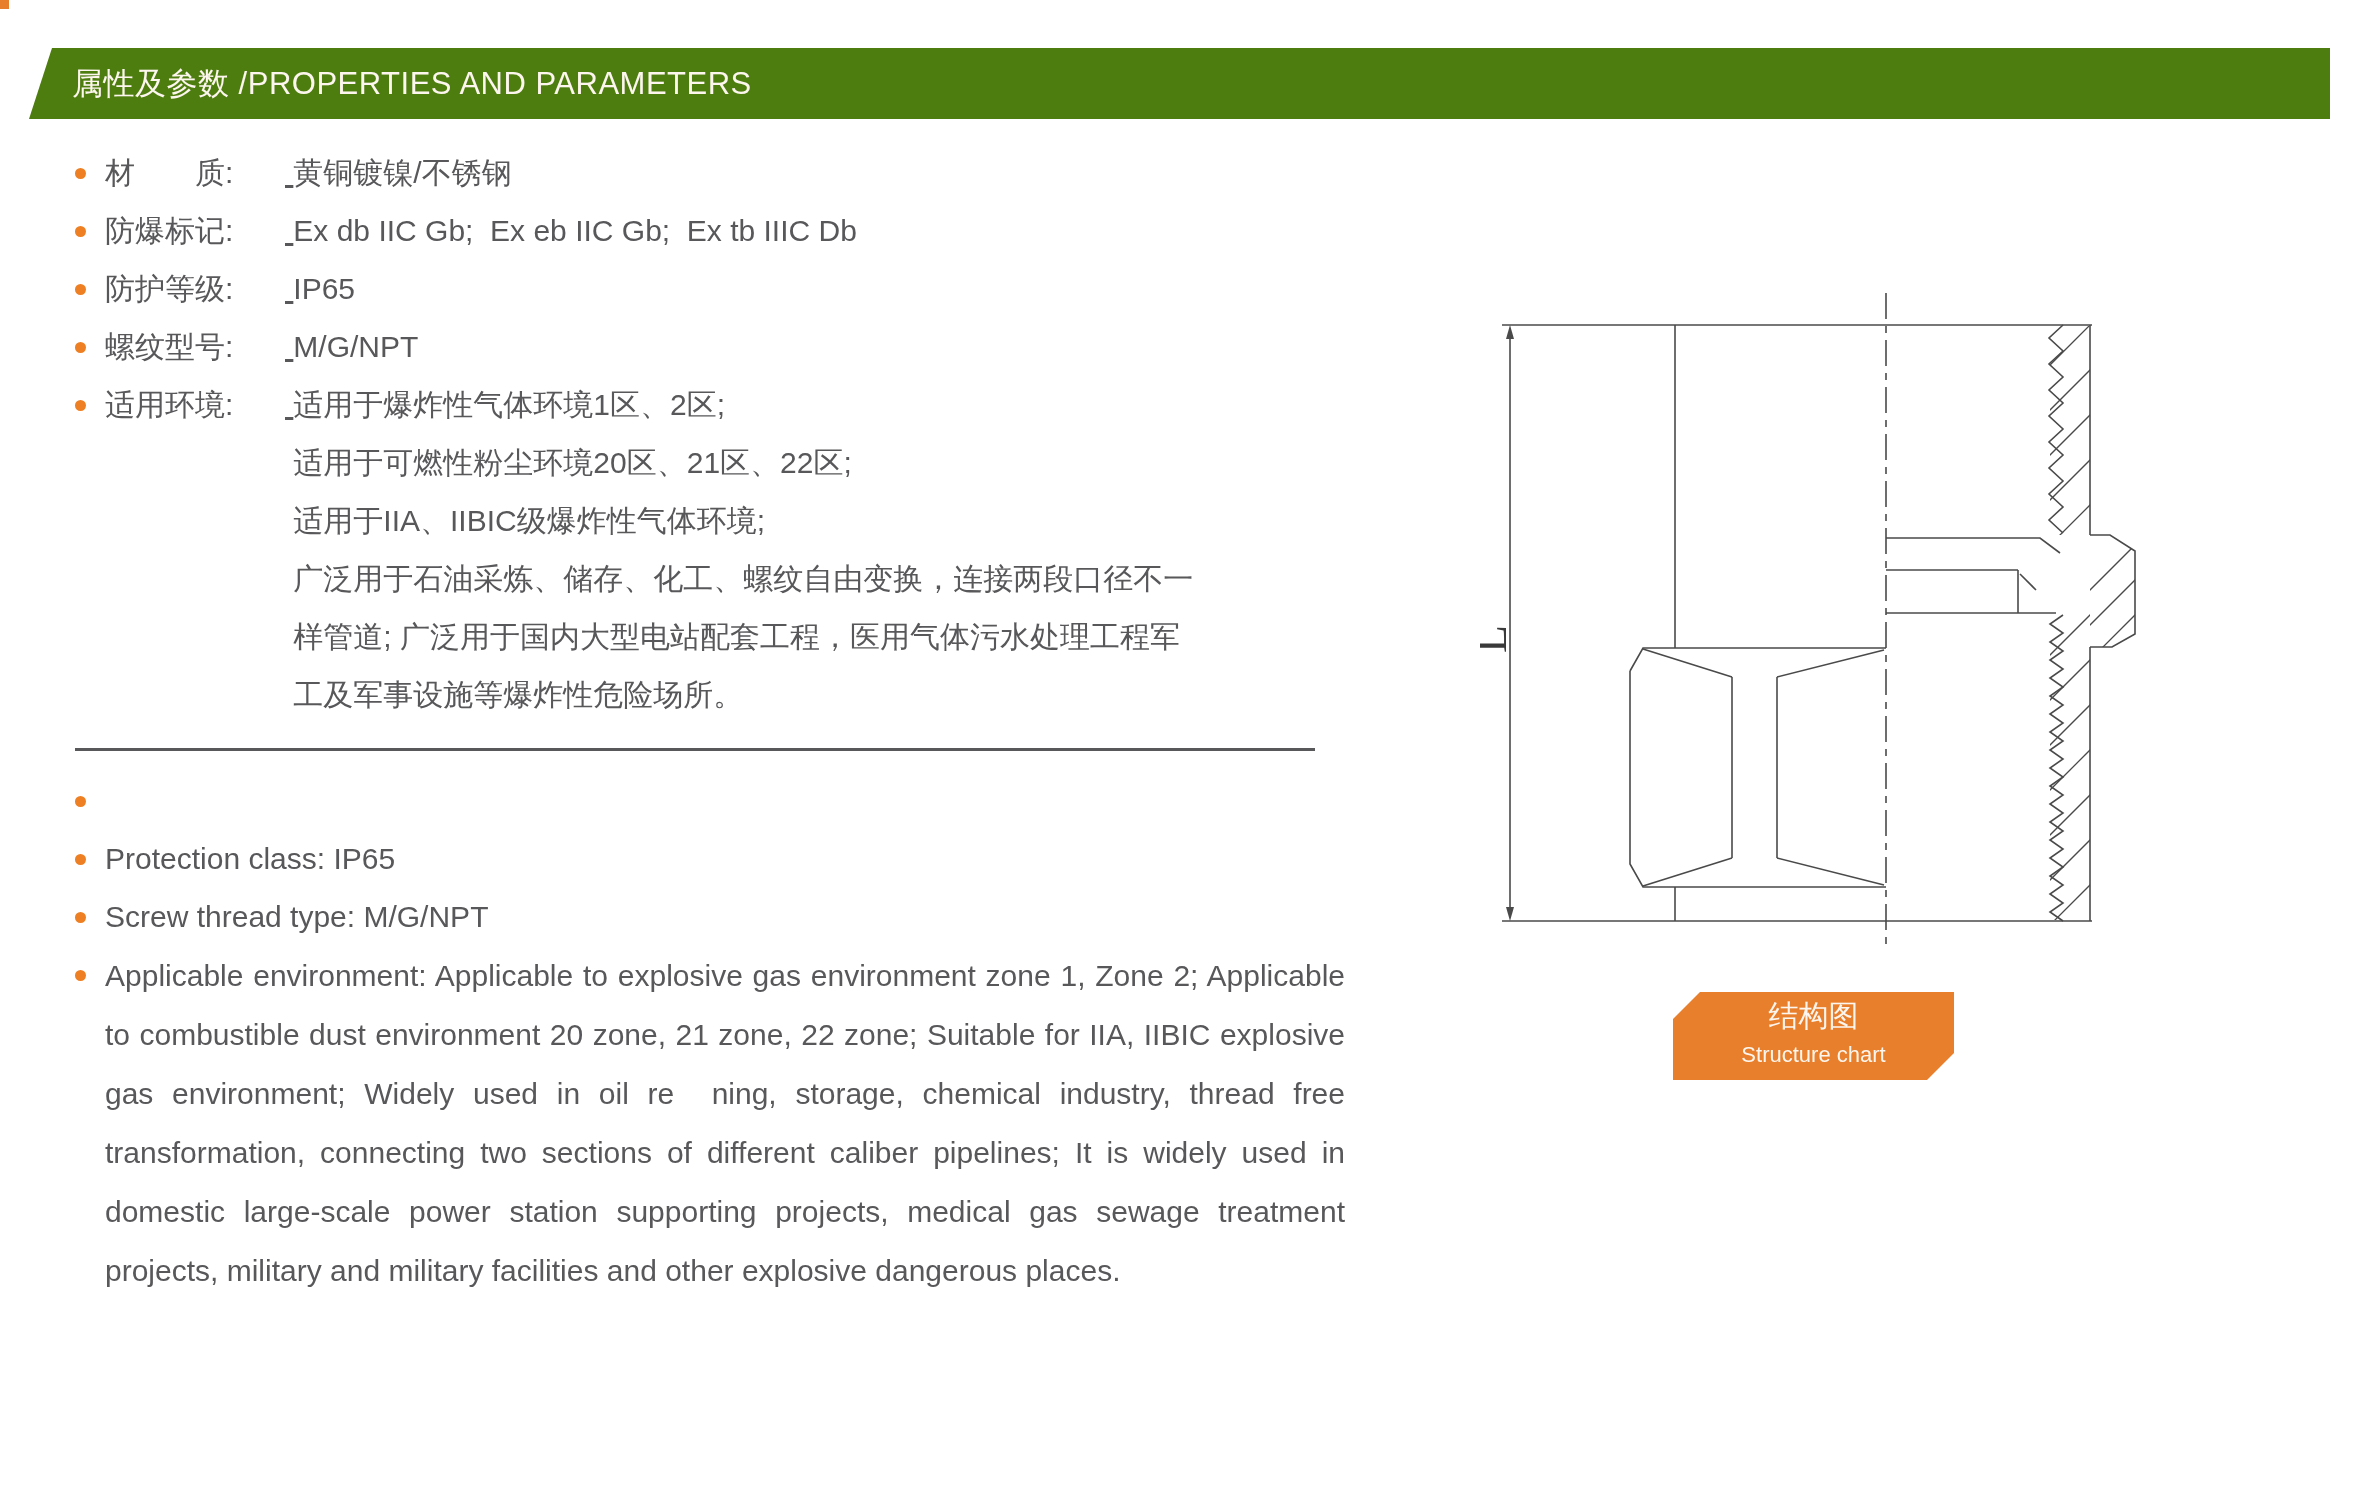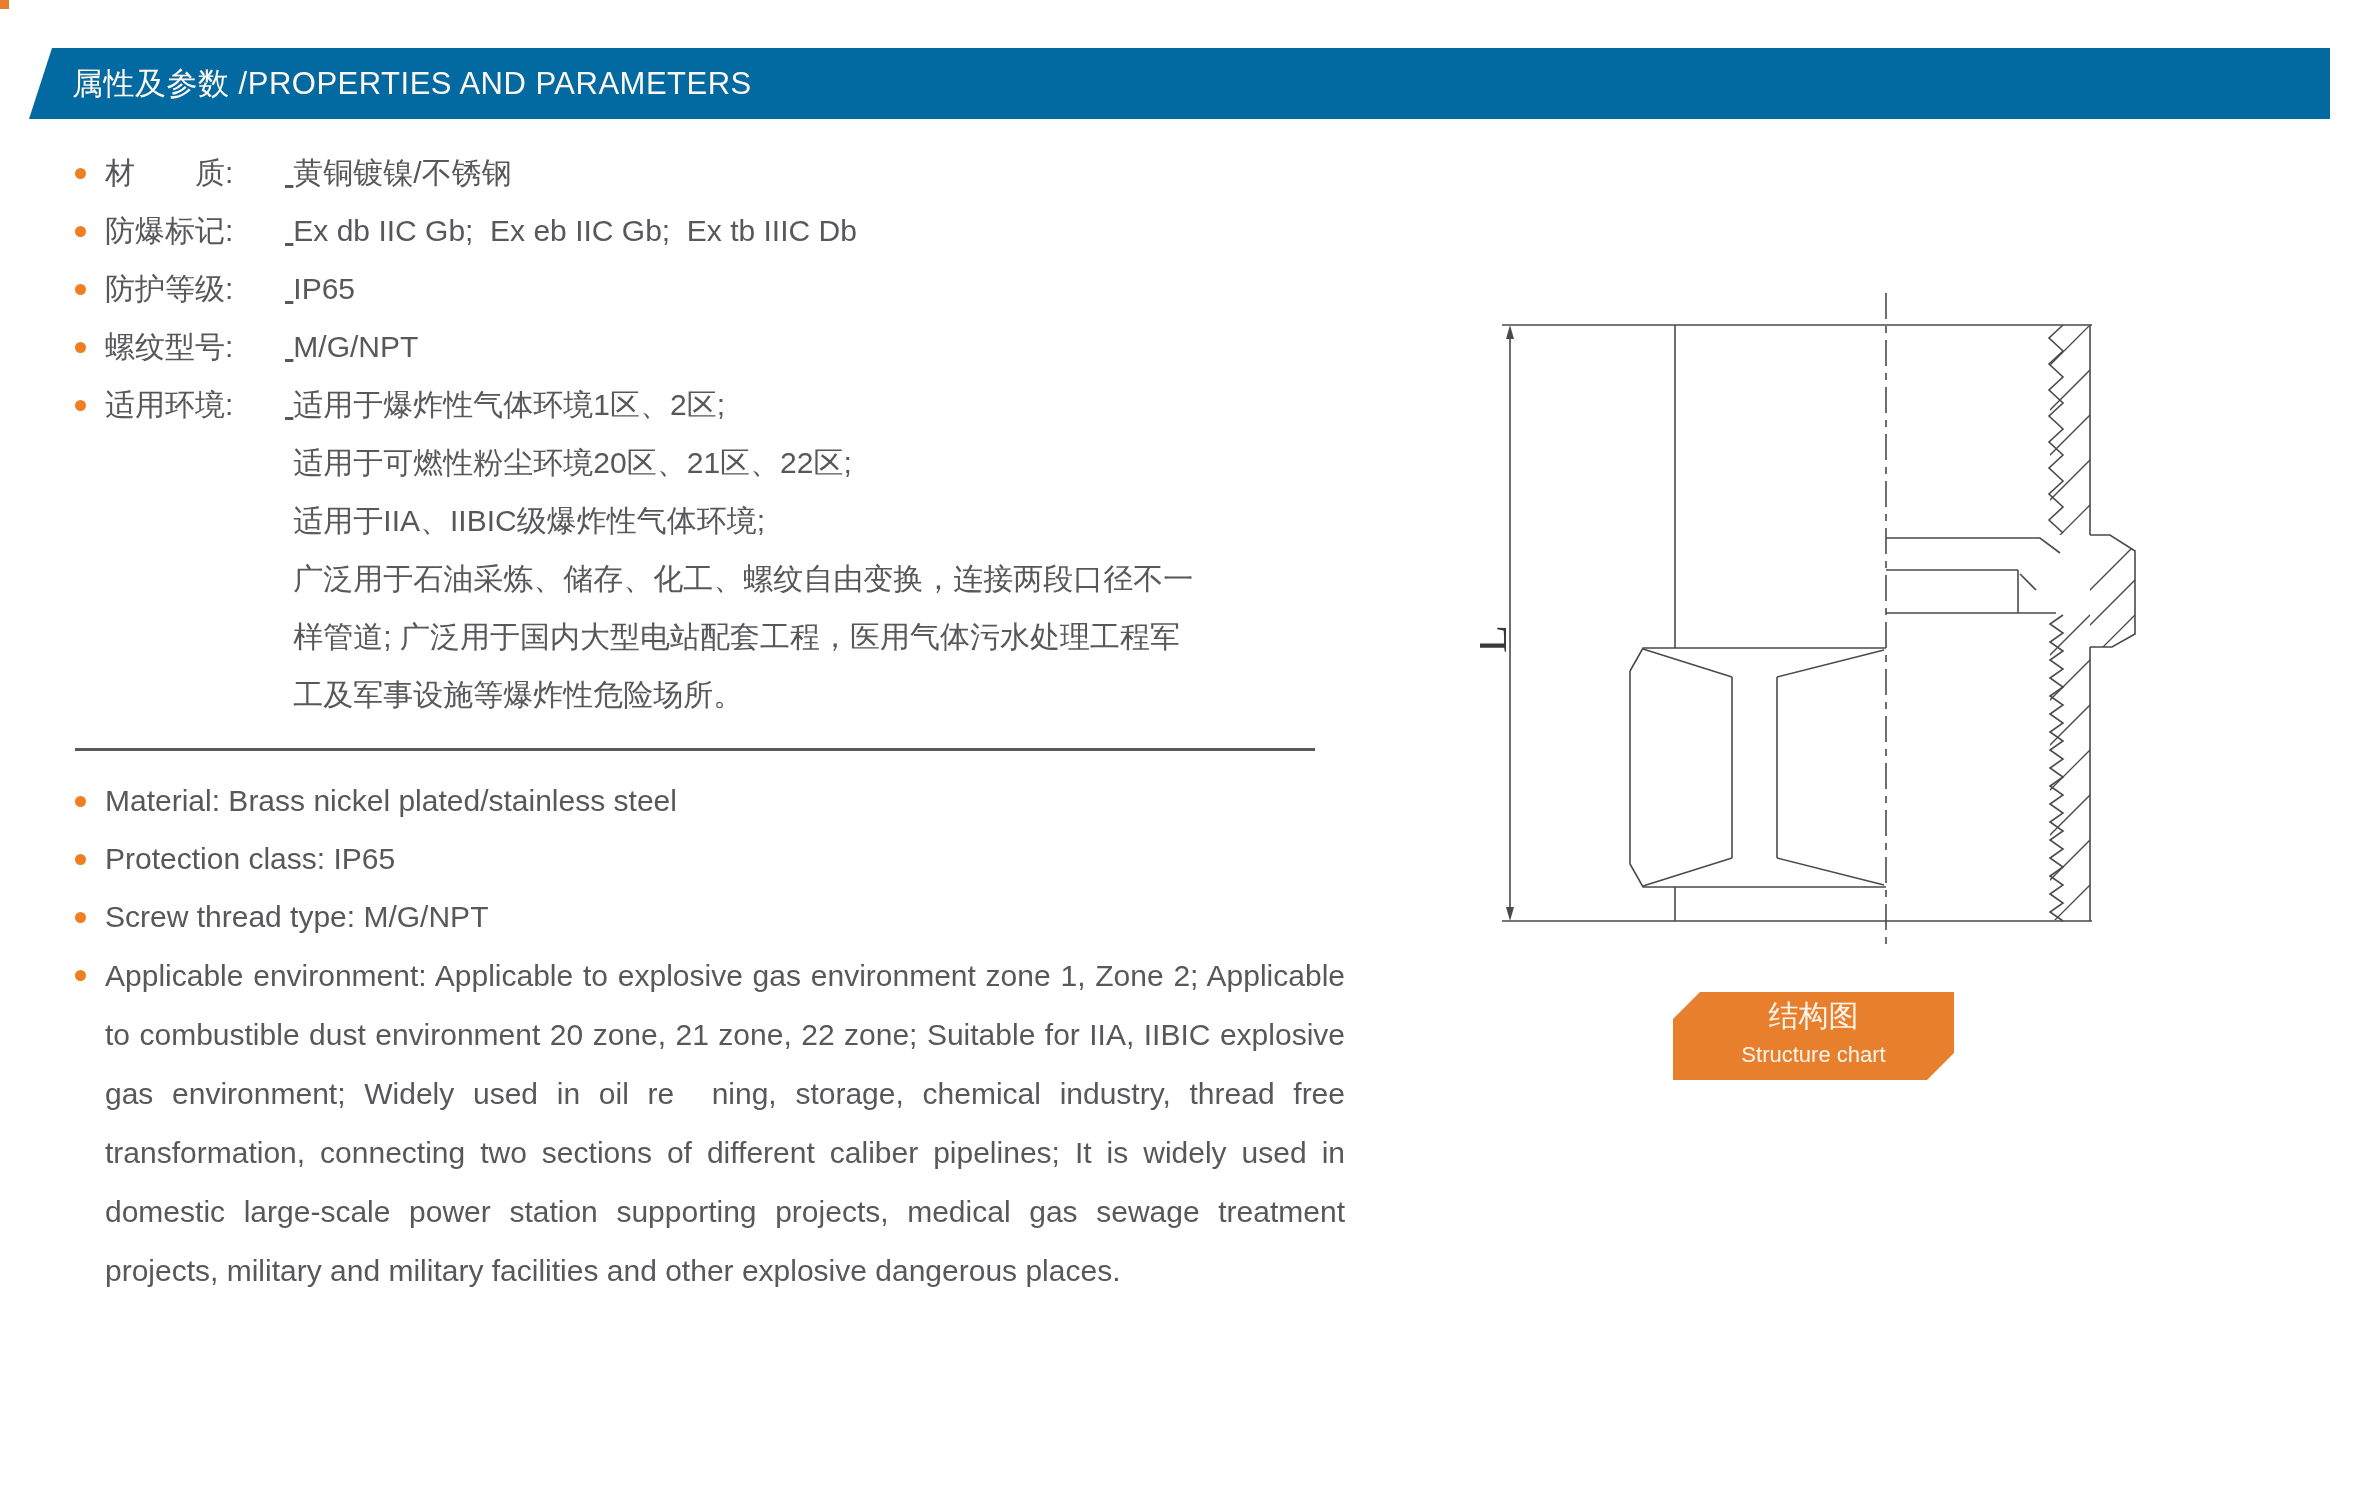--- a/index.html
+++ b/index.html
@@ -7,21 +7,21 @@
     width:2364px;height:1487px;position:relative;overflow:hidden;
     background:#ffffff;
     font-family:"Liberation Sans", sans-serif;
     color:#58585B;
   }
   
   .corner-mark{position:absolute;left:0;top:0;width:9px;height:9px;background:#E87F2C;}
   
   .section-bar{
     position:absolute;left:22px;top:48px;width:2308px;height:71px;
-    background:#0369a1;color:#FDF6EE;
+    background:#4d7c0f;color:#FDF6EE;
     clip-path:polygon(30px 0,100% 0,100% 100%,7px 100%);
     display:flex;align-items:center;
   }
   .section-bar .title{
     margin-left:50px;font-size:31px;letter-spacing:0.5px;font-weight:400;
   }
   
   ul.prop-list{list-style:none;margin:0;padding:0;position:absolute;}
   ul.cn{left:75px;top:144px;width:1280px;text-decoration:underline;}
   ul.en{left:75px;top:772px;width:1270px;}
@@ -93,21 +93,20 @@
       <div>工及军事设施等爆炸性危险场所。</div>
     </div>
   </li>
 </ul>
 
 <div class="divider"></div>
 
 <ul class="prop-list en">
   <li class="row">
     <span class="bullet"></span>
-    <span>Material: Brass nickel plated/stainless steel</span>
   </li>
   <li class="row">
     <span class="bullet"></span>
     <span>Protection class: IP65</span>
   </li>
   <li class="row">
     <span class="bullet"></span>
     <span>Screw thread type: M/G/NPT</span>
   </li>
   <li class="row para">

